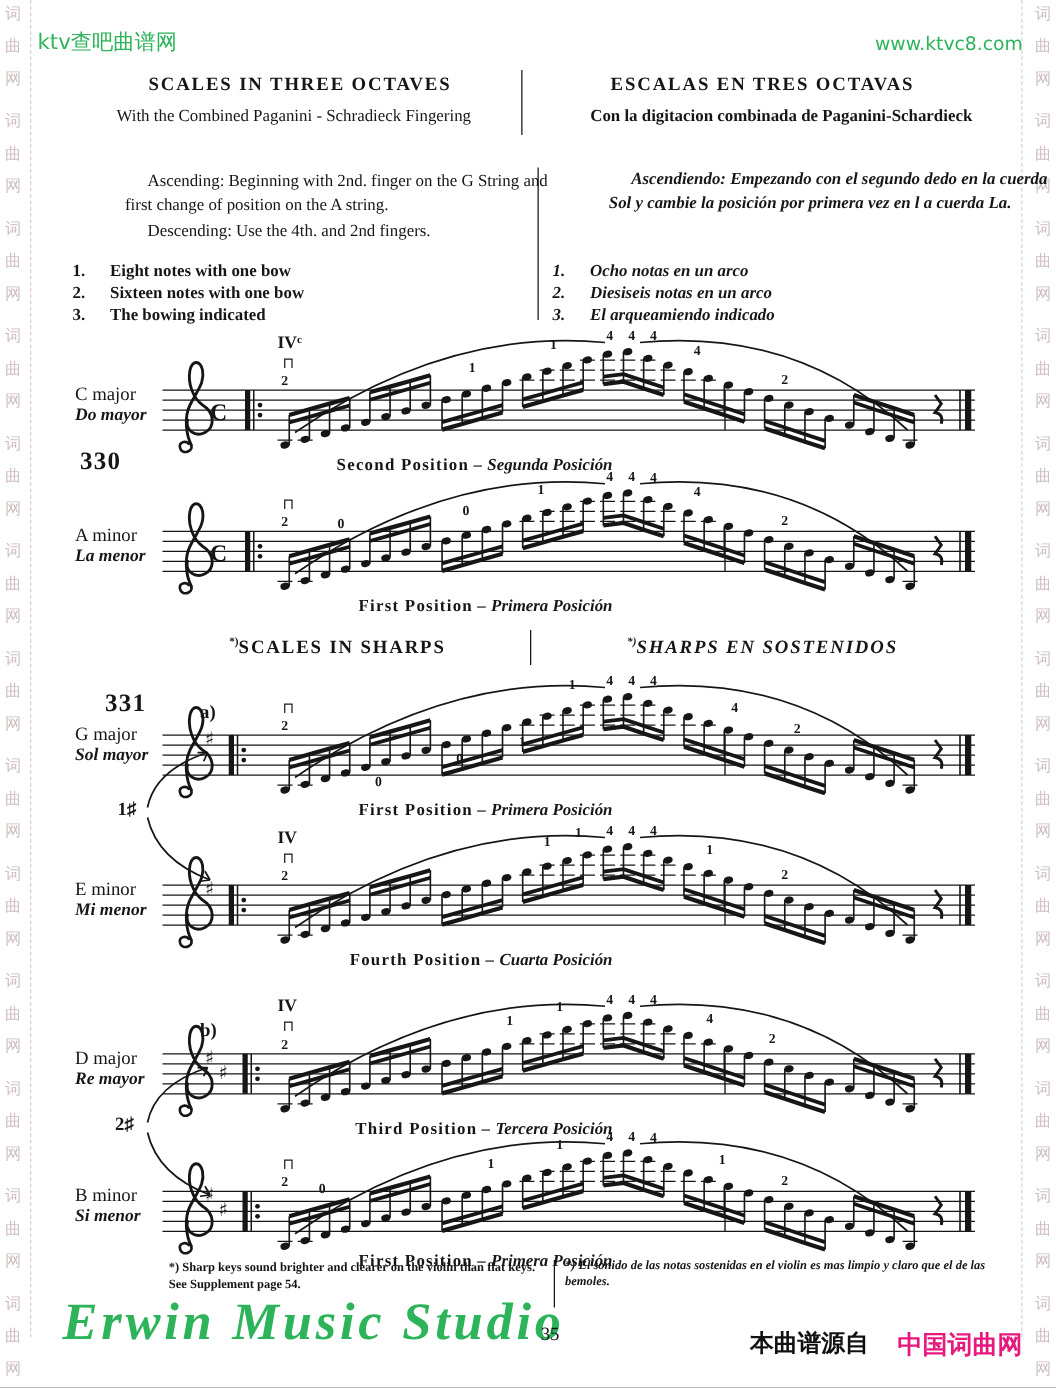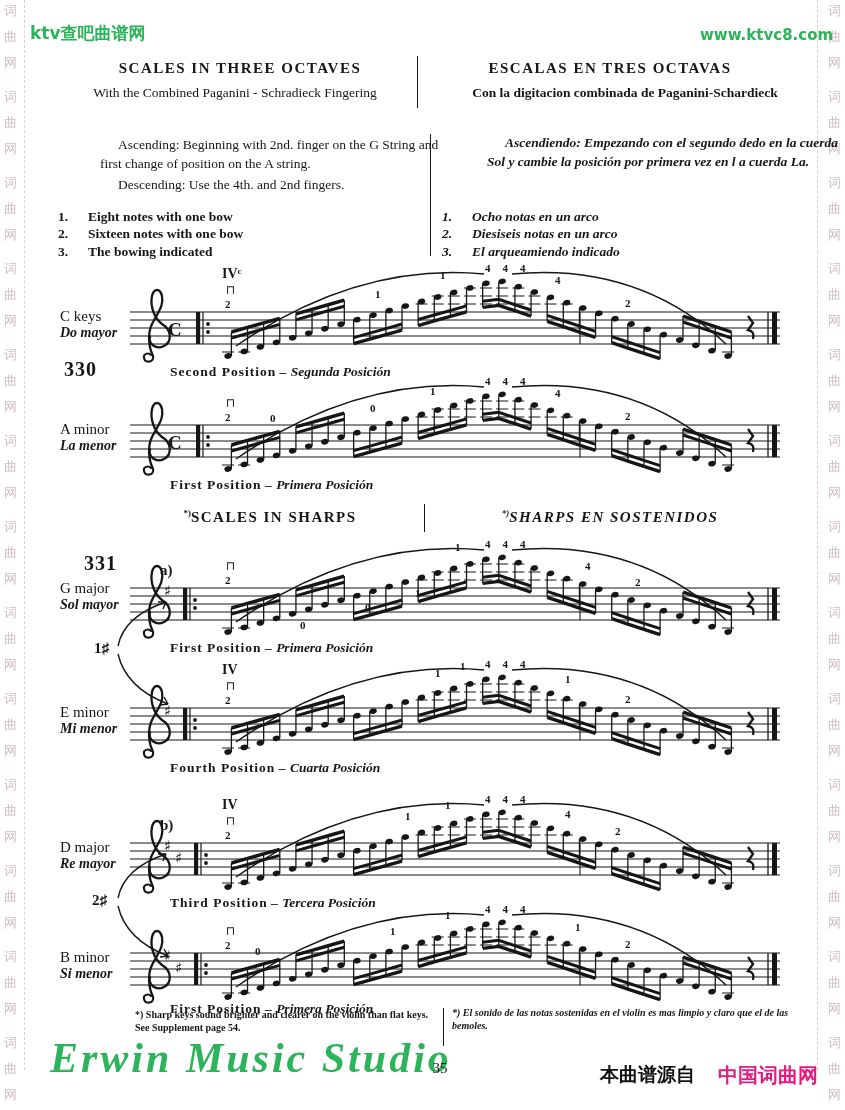--- a/index.html
+++ b/index.html
@@ -9,21 +9,21 @@
   .rail{position:absolute;top:0;bottom:0;width:30px;}
   .rail-left{left:0;}
   .rail-right{right:0;}
   .rail .dash{position:absolute;top:0;bottom:40px;border-left:1px dashed #ddcfcf;}
   .rail-left .dash{left:24px;}
   .rail-right .dash{left:2px;}
   .wm-char{position:absolute;font-family:"DejaVu Sans",sans-serif;font-size:13px;color:#cfbfbf;}
   .rail-left .wm-char{left:4px;}
   .rail-right .wm-char{left:13px;}
   
-  .site{position:absolute;font-family:"DejaVu Sans",sans-serif;font-weight:bold;}
+  .site{position:absolute;font-family:"DejaVu Sans",sans-serif;}
   .site-left{left:30px;top:22px;font-size:17px;}
   .site-right{left:700px;top:26px;font-size:15px;}
   
   .title{position:absolute;font-weight:bold;font-size:15px;letter-spacing:1.5px;text-align:center;white-space:nowrap;}
   .title-en{left:95px;top:60px;width:290px;}
   .title-es{left:445px;top:60px;width:330px;text-align:center;}
   .subtitle{position:absolute;font-size:13.5px;text-align:center;white-space:nowrap;}
   .subtitle-en{left:55px;top:85px;width:360px;}
   .subtitle-es{left:440px;top:85px;width:370px;font-weight:bold;}
   .vline{position:absolute;border-left:1.4px solid #161616;}
@@ -42,21 +42,21 @@
   .sec-en{left:130px;top:508px;width:280px;}
   .sec-es{left:455px;top:508px;width:310px;font-style:italic;}
   .sec sup{font-size:9px;letter-spacing:0;}
   
   .system{position:absolute;left:0;width:845px;height:132px;}
   .syslabel{position:absolute;left:60px;top:46px;width:92px;line-height:1.15;}
   .key-en{font-size:15px;white-space:nowrap;}
   .key-es{font-size:14px;font-style:italic;font-weight:bold;white-space:nowrap;}
   .sysletter{position:absolute;left:160px;top:24px;font-size:15px;font-weight:bold;}
   .staff{position:absolute;left:128px;top:0;}
-  .caption{position:absolute;left:170px;top:102px;width:320px;text-align:left;white-space:nowrap;font-size:13.5px;}
+  .caption{position:absolute;left:170px;top:102px;width:320px;text-align:right;white-space:nowrap;font-size:13.5px;}
   .cap-en{font-weight:bold;letter-spacing:1px;}
   .cap-es{font-weight:bold;font-style:italic;}
   .bignum{position:absolute;font-size:20px;font-weight:bold;letter-spacing:1px;}
   .keyhint{position:absolute;font-size:15px;font-weight:bold;}
   .hintarrows{position:absolute;}
   
   .foot{position:absolute;font-size:10px;line-height:1.3;}
   .foot-en{left:135px;top:1008px;width:300px;font-weight:bold;}
   .foot-es{left:452px;top:1006px;width:340px;font-style:italic;font-weight:bold;}
   
@@ -220,21 +220,21 @@
   <div class="keyhint" style="left:92px;top:892px;">2♯</div>
   <svg class="hintarrows" style="left:104px;top:840px;" width="80" height="132" viewBox="0 0 80 132">
     <path d="M14 58 Q20 28 62 14" fill="none" stroke="#161616" stroke-width="1.4"></path>
     <path d="M62 14 l-8 0 M62 14 l-3 7" fill="none" stroke="#161616" stroke-width="1.4"></path>
     <path d="M14 66 Q22 100 64 116" fill="none" stroke="#161616" stroke-width="1.4"></path>
     <path d="M64 116 l-8 1 M64 116 l-4 -7" fill="none" stroke="#161616" stroke-width="1.4"></path>
   </svg>
 
   <div class="system" style="top:262px">
     <div class="syslabel">
-      <div class="key-en">C keys</div>
+      <div class="key-en">C major</div>
       <div class="key-es">Do mayor</div>
     </div>
     <svg class="staff" width="660" height="120" viewBox="0 0 660 120">
         <line x1="2" y1="50" x2="652" y2="50" stroke="#161616" stroke-width="1"></line>
         <line x1="2" y1="58" x2="652" y2="58" stroke="#161616" stroke-width="1"></line>
         <line x1="2" y1="66" x2="652" y2="66" stroke="#161616" stroke-width="1"></line>
         <line x1="2" y1="74" x2="652" y2="74" stroke="#161616" stroke-width="1"></line>
         <line x1="2" y1="82" x2="652" y2="82" stroke="#161616" stroke-width="1"></line>
         <path d="M25 94 C21 86 19 72 24 62 C30 50 36 44 34 34 C32 26 26 26 24 34 C22 44 26 56 34 62 C44 68 44 80 36 84 C28 88 20 82 22 74" fill="none" stroke="#161616" stroke-width="2.3" stroke-linecap="round"></path>
         <path d="M25 94 C27 100 17 102 16 96 C15 92 20 90 23 93" fill="none" stroke="#161616" stroke-width="2.1" stroke-linecap="round"></path>

